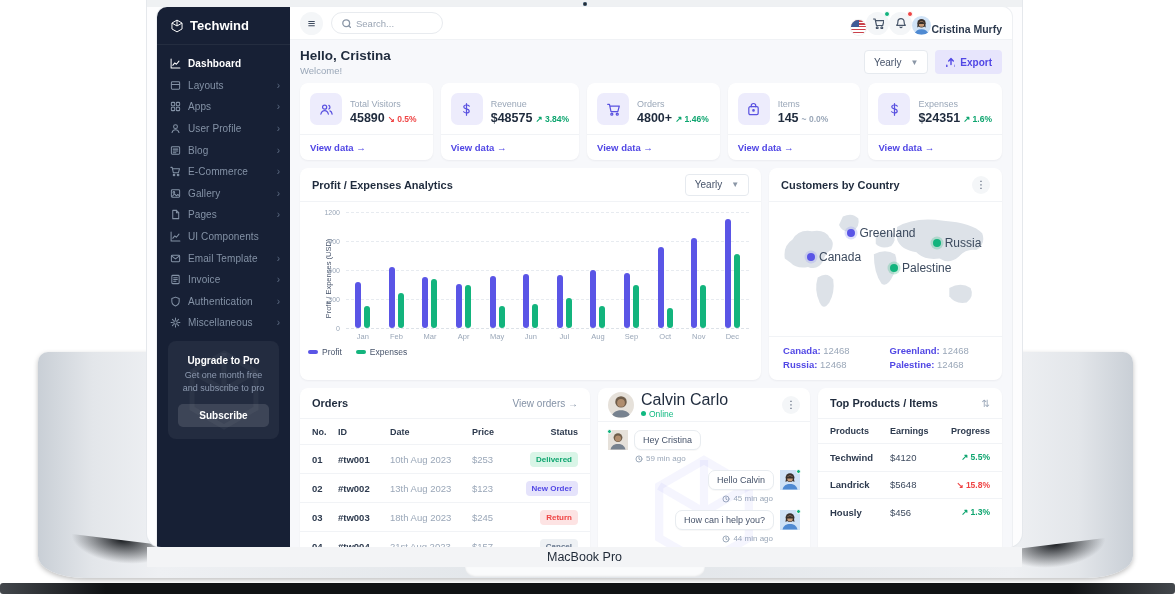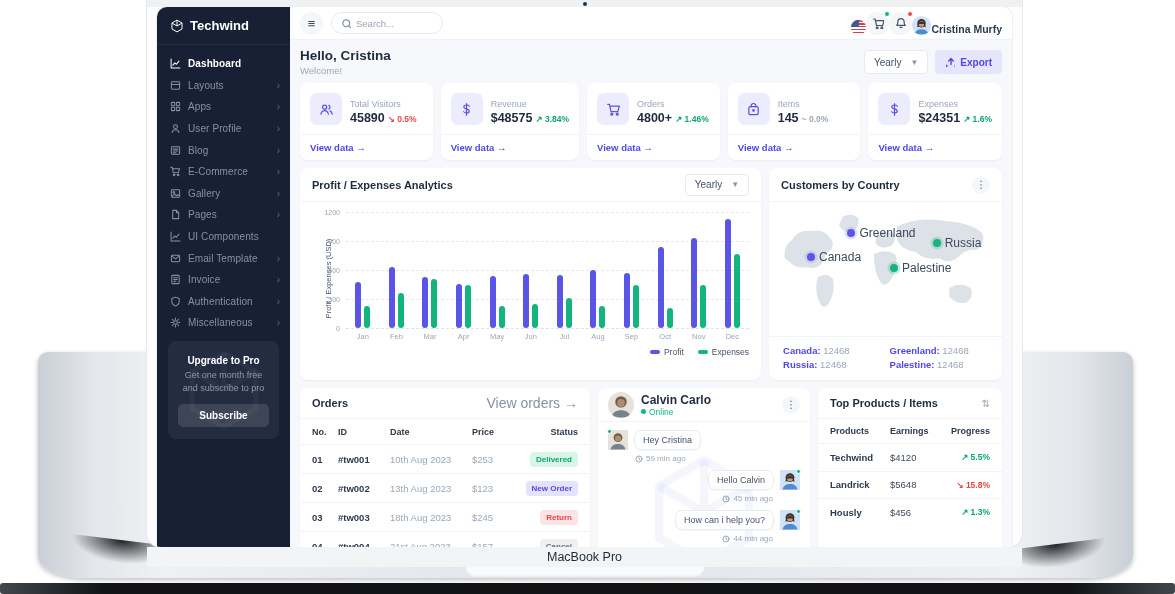--- a/index.html
+++ b/index.html
@@ -83,21 +83,21 @@
   .stat-label { font-size:9px; color:#9aa7b8; }
   .stat-val { font-size:12.5px; font-weight:800; color:#1f2b3d; margin-top:2px; white-space:nowrap; }
   .delta { font-size:8.5px; font-weight:700; margin-left:3px; }
   .delta.up { color:#0ea56f; } .delta.down { color:#ef4444; } .delta.flat { color:#9aa7b8; }
   .stat-foot { border-top:1px solid #f1f3f6; padding:7px 10px; font-size:9.5px; font-weight:700; color:#5147e5; cursor:pointer; }
 
   
   .card { background:#fff; border-radius:8px; box-shadow:0 1px 2px rgba(15,23,42,.05); overflow:hidden; }
   .card-head { display:flex; align-items:center; padding:0 12px; height:34px; border-bottom:1px solid #f1f3f6; }
   .card-title { font-size:11px; font-weight:800; color:#1f2b3d; }
-  .card-link { margin-left:auto; font-size:14px; color:#8492a6; cursor:pointer; }
+  .card-link { margin-left:auto; font-size:10px; color:#8492a6; cursor:pointer; }
   .kebab { margin-left:auto; width:18px; height:18px; border-radius:50%; background:#f4f6f8; display:flex; align-items:center; justify-content:center; font-size:10px; color:#46536a; cursor:pointer; }
 
   .charts-row { display:flex; gap:8px; margin-top:8px; }
   .chart-card { flex:1.98; height:212px; }
   .map-card { flex:1; height:212px; display:flex; flex-direction:column; }
 
   
   .chart-body { padding:10px 12px 0 8px; position:relative; }
   .ylab { position:absolute; left:-22px; top:72px; transform:rotate(-90deg); transform-origin:center; font-size:7.5px; color:#46536a; width:100px; text-align:center; }
   .chart-area { display:flex; margin-left:14px; }
@@ -105,21 +105,21 @@
   .ytick { position:absolute; right:6px; transform:translateY(-50%); font-size:7px; color:#9aa7b8; }
   .plot { flex:1; position:relative; height:116px; }
   .gridline { position:absolute; left:0; right:0; border-top:1px dashed #e7ebf0; }
   .gridline.base { border-top:1px dashed #dde2e8; }
   .bars-row, .months-row { display:flex; }
   .bars-row { position:absolute; inset:0; align-items:flex-end; }
   .bar-col { flex:1; display:flex; align-items:flex-end; justify-content:center; gap:3px; height:100%; }
   .bar { width:6px; border-radius:3px; }
   .months-row { margin-left:38px; margin-top:4px; }
   .month-lab { flex:1; text-align:center; font-size:7.5px; color:#9aa7b8; }
-  .legend { display:flex; justify-content:flex-end; gap:14px; margin-top:6px; }
+  .legend { display:flex; justify-content:flex-start; gap:14px; margin-top:6px; }
   .leg-item { display:flex; align-items:center; gap:4px; font-size:8.5px; color:#46536a; }
   .leg-dot { width:10px; height:4px; border-radius:2px; }
 
   
   .map-area { position:relative; flex:1; margin:4px 10px 0 10px; }
   .map-svg { width:100%; height:100%; }
   .marker { position:absolute; display:flex; align-items:center; gap:4px; transform:translate(-4px,-4px); }
   .marker-dot { width:8px; height:8px; border-radius:50%; box-shadow:0 0 0 2.5px rgba(160,165,240,.35); }
   .marker-dot.green { box-shadow:0 0 0 2.5px rgba(70,190,140,.3); }
   .marker-name { font-size:12px; color:#3c4a5e; }
@@ -143,21 +143,21 @@
   .o-date, .o-price { color:#9aa7b8; }
   .o-status { text-align:right; }
   .badge { display:inline-block; font-size:8px; font-weight:700; padding:3px 6px; border-radius:4px; }
   .badge.success { background:#d9f5e7; color:#0ea56f; }
   .badge.info { background:#e5e3fb; color:#5147e5; }
   .badge.danger { background:#fde3e3; color:#ef4444; }
   .badge.muted { background:#eef1f4; color:#64748b; }
 
   
   .chat-head { display:flex; align-items:center; gap:7px; padding:0 10px; height:34px; border-bottom:1px solid #f1f3f6; }
-  .chat-name { font-size:12px; font-weight:700; color:#1f2b3d; }
+  .chat-name { font-size:16px; font-weight:400; color:#1f2b3d; }
   .chat-status { font-size:8.5px; color:#10b981; display:flex; align-items:center; gap:3px; }
   .chat-status::before { content:""; width:5px; height:5px; border-radius:50%; background:#10b981; }
   .chat-body { flex:1; padding:8px 10px 0 10px; position:relative; overflow:hidden; }
   .chat-wm { position:absolute; left:50%; top:54%; transform:translate(-50%,-50%); width:118px; height:118px; color:rgba(91,91,234,.06); }
   .msg-row { display:flex; gap:6px; position:relative; }
   .msg-row.right { flex-direction:row-reverse; }
   .m-avatar { width:20px; height:20px; position:relative; flex:0 0 20px; }
   .m-avatar .av { width:20px; height:20px; border-radius:50%; overflow:hidden; }
   .m-dot { position:absolute; width:5px; height:5px; border-radius:50%; background:#12b37e; border:1px solid #fff; top:-1px; }
   .msg-row.left .m-dot { left:-1px; } .msg-row.right .m-dot { right:-1px; }

